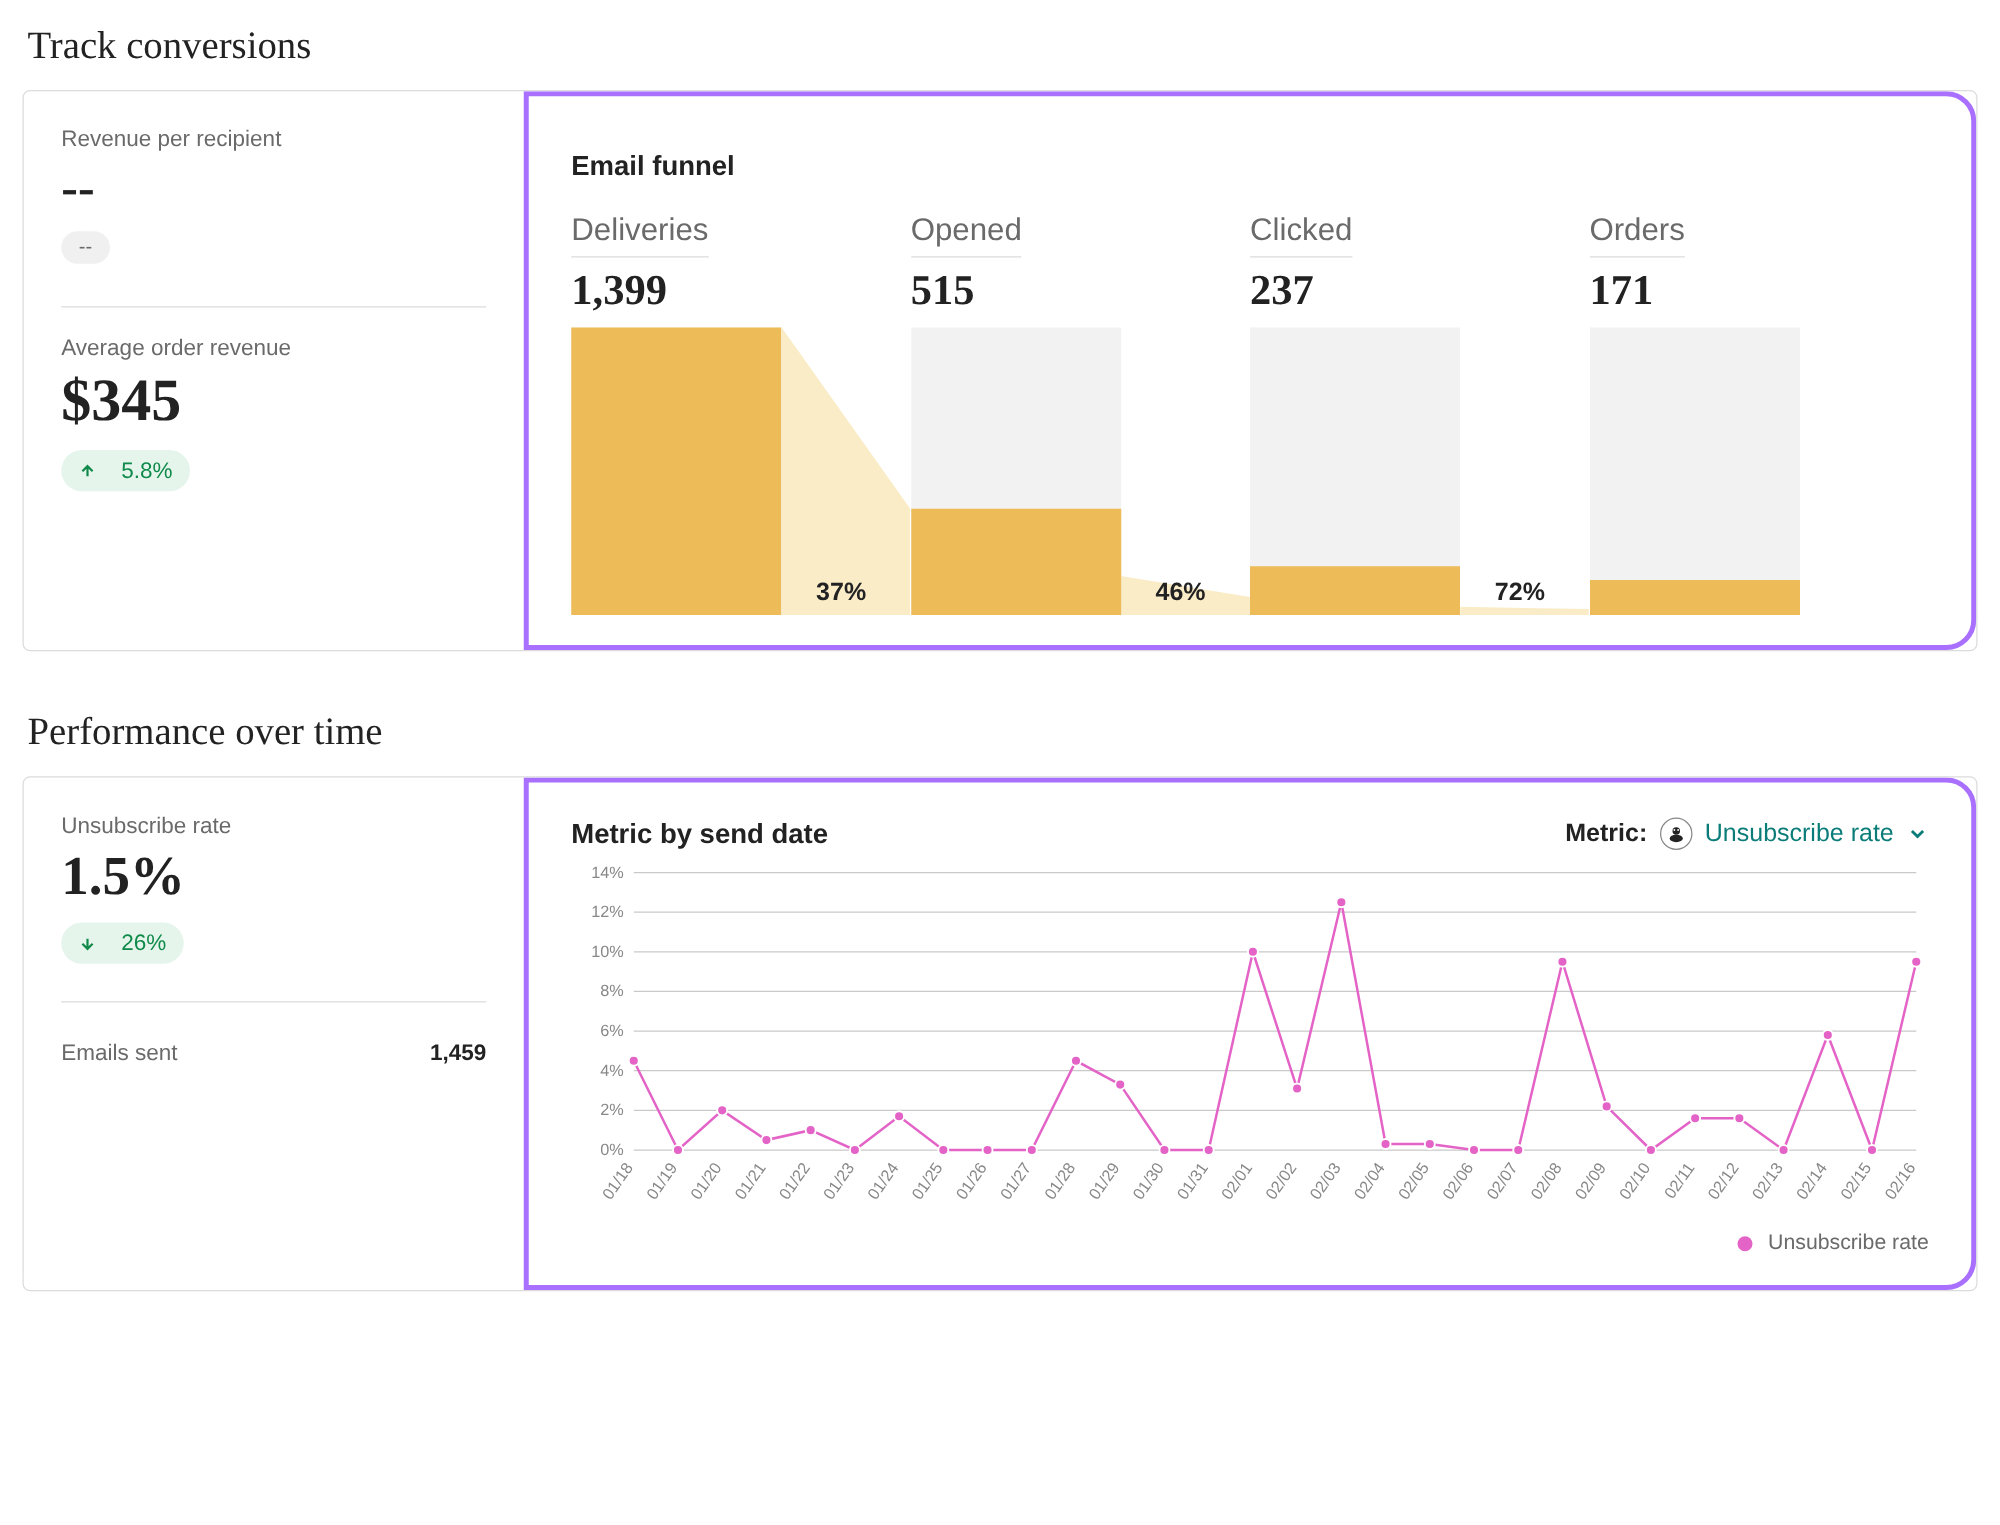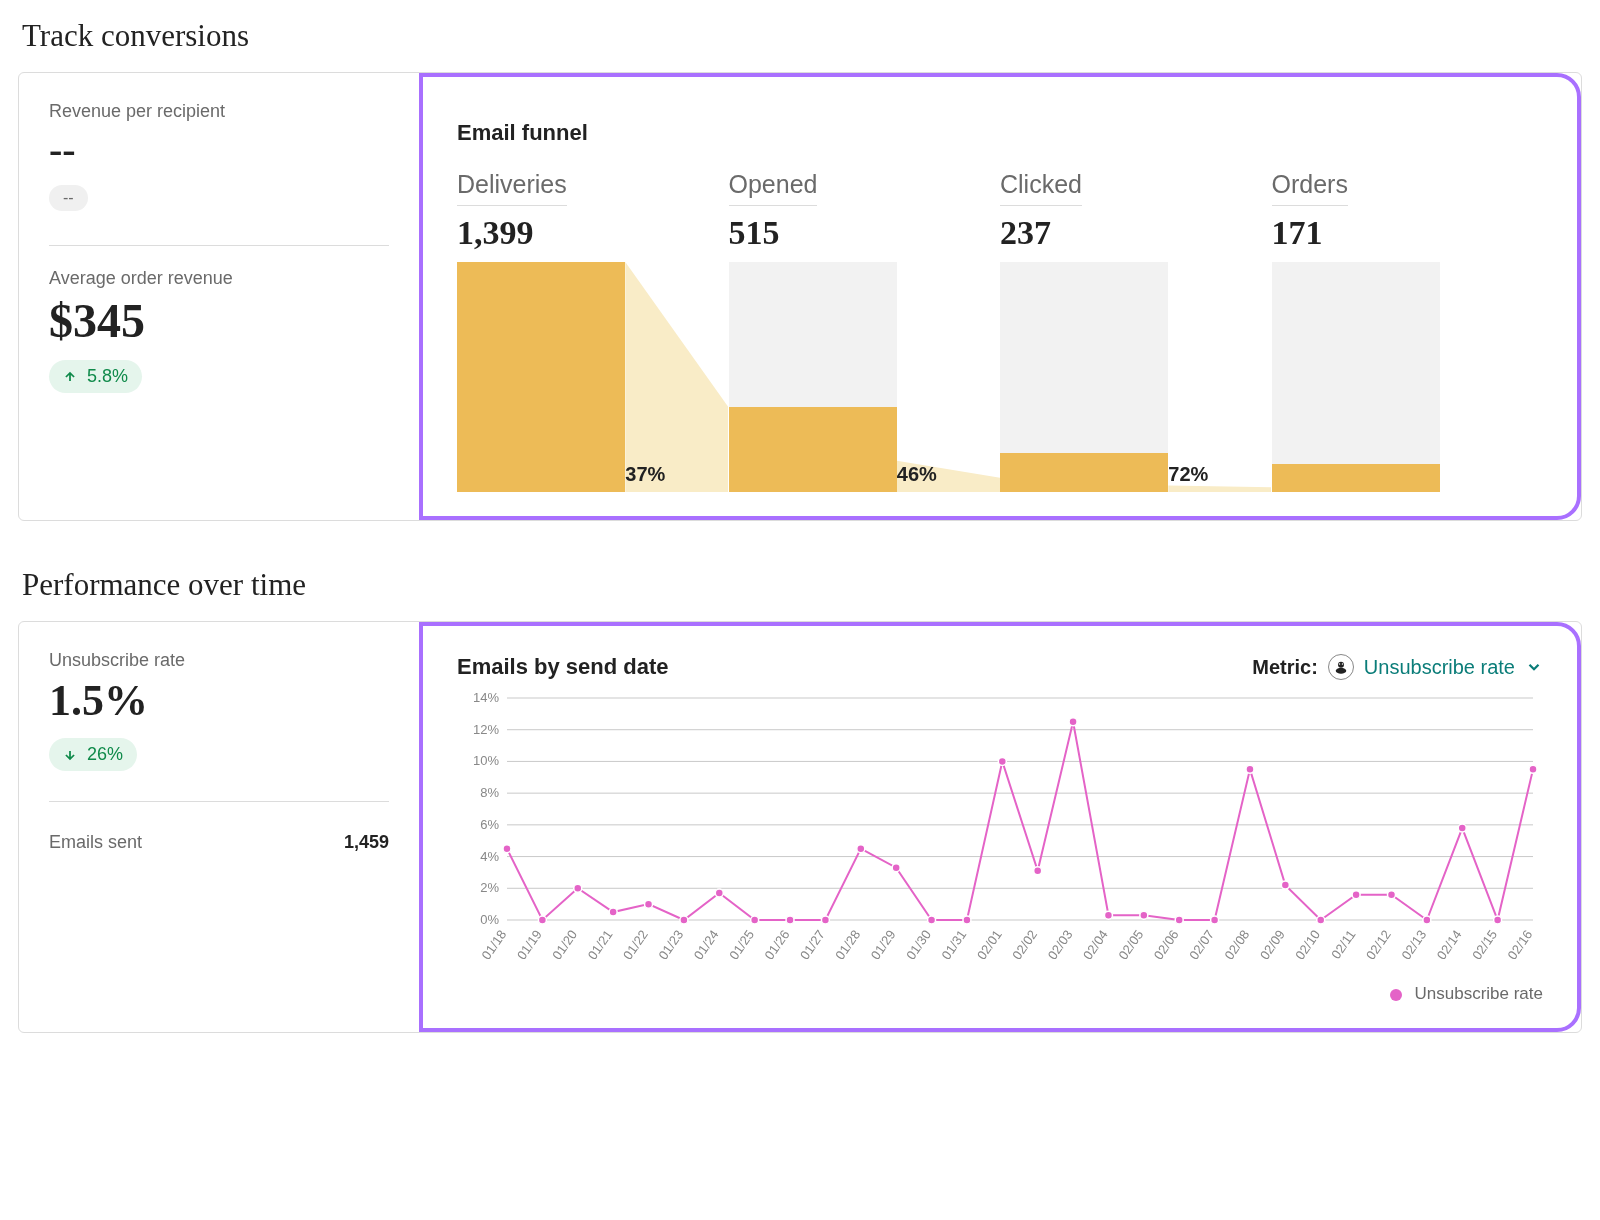--- a/index.html
+++ b/index.html
@@ -58,21 +58,21 @@
     background:#f0f0f0;
     border-radius:999px;
     padding:4px 14px;
     font-size:16px;
     color:var(--muted);
     margin-bottom:22px;
   }
   .badge-pos {
     display:inline-flex;
     align-items:center;
-    gap:10px;
+    gap:20px;
     background:var(--green-bg);
     color:var(--green);
     border-radius:999px;
     padding:6px 14px;
     font-size:18px;
     margin-bottom:18px;
   }
   .hr { border:none; border-top:1px solid var(--border); margin:12px 0 22px 0; }
   .stat-row { display:flex; justify-content:space-between; font-size:18px; padding:8px 0; }
   .stat-row .k { color:var(--muted); }
@@ -97,21 +97,21 @@
 
   
   .funnel-columns { display:flex; gap:0; align-items:flex-start; margin-bottom:10px; }
   .fcol { flex:1; }
   .fcol .lbl { font-size:25px; color:var(--muted); border-bottom:1px solid var(--border); padding-bottom:6px; margin-bottom:8px; display:inline-block; }
   .fcol .num { font-family:Georgia,"Times New Roman",serif; font-weight:600; font-size:34px; }
   .funnel-chart { position:relative; height:230px; }
   .funnel-track { position:absolute; background:var(--track-bg); bottom:0; }
   .funnel-bar   { position:absolute; background:var(--amber); bottom:0; }
   .funnel-conn  { position:absolute; background:var(--amber-light); }
-  .funnel-pct   { position:absolute; bottom:6px; font-weight:700; font-size:20px; text-align:left; }
+  .funnel-pct   { position:absolute; bottom:6px; font-weight:700; font-size:20px; text-align:center; }
 
   
   .perf-header { display:flex; justify-content:space-between; align-items:center; margin-bottom:10px; }
   .metric-select { display:flex; align-items:center; gap:10px; font-size:20px; }
   .metric-select .sel { color:#0b7d79; font-weight:500; }
   .metric-select svg.chev { width:18px; height:18px; }
   .mc-icon { width:26px; height:26px; border-radius:999px; border:1px solid #888; display:inline-flex; align-items:center; justify-content:center; font-size:16px; }
 
   
   .linechart { position:relative; height:280px; width:100%; }
@@ -199,21 +199,21 @@
     </span>
     <hr class="hr">
     <div class="stat-row">
       <span class="k">Emails sent</span>
       <span class="v">1,459</span>
     </div>
   </div>
 
   <div class="right">
     <div class="perf-header">
-      <p class="right-title" style="margin:0">Emails by send date</p>
+      <p class="right-title" style="margin:0">Metric by send date</p>
       <div class="metric-select">
         <span style="font-weight:600">Metric:</span>
         <span class="mc-icon">
           <svg viewBox="0 0 24 24" width="18" height="18" fill="#222">
               <circle cx="12" cy="9" r="4"></circle>
               <ellipse cx="12" cy="17" rx="7" ry="4"></ellipse>
               <circle cx="10" cy="8" r="1" fill="#fff"></circle>
               <circle cx="14" cy="8" r="1" fill="#fff"></circle>
             </svg>
         </span>

